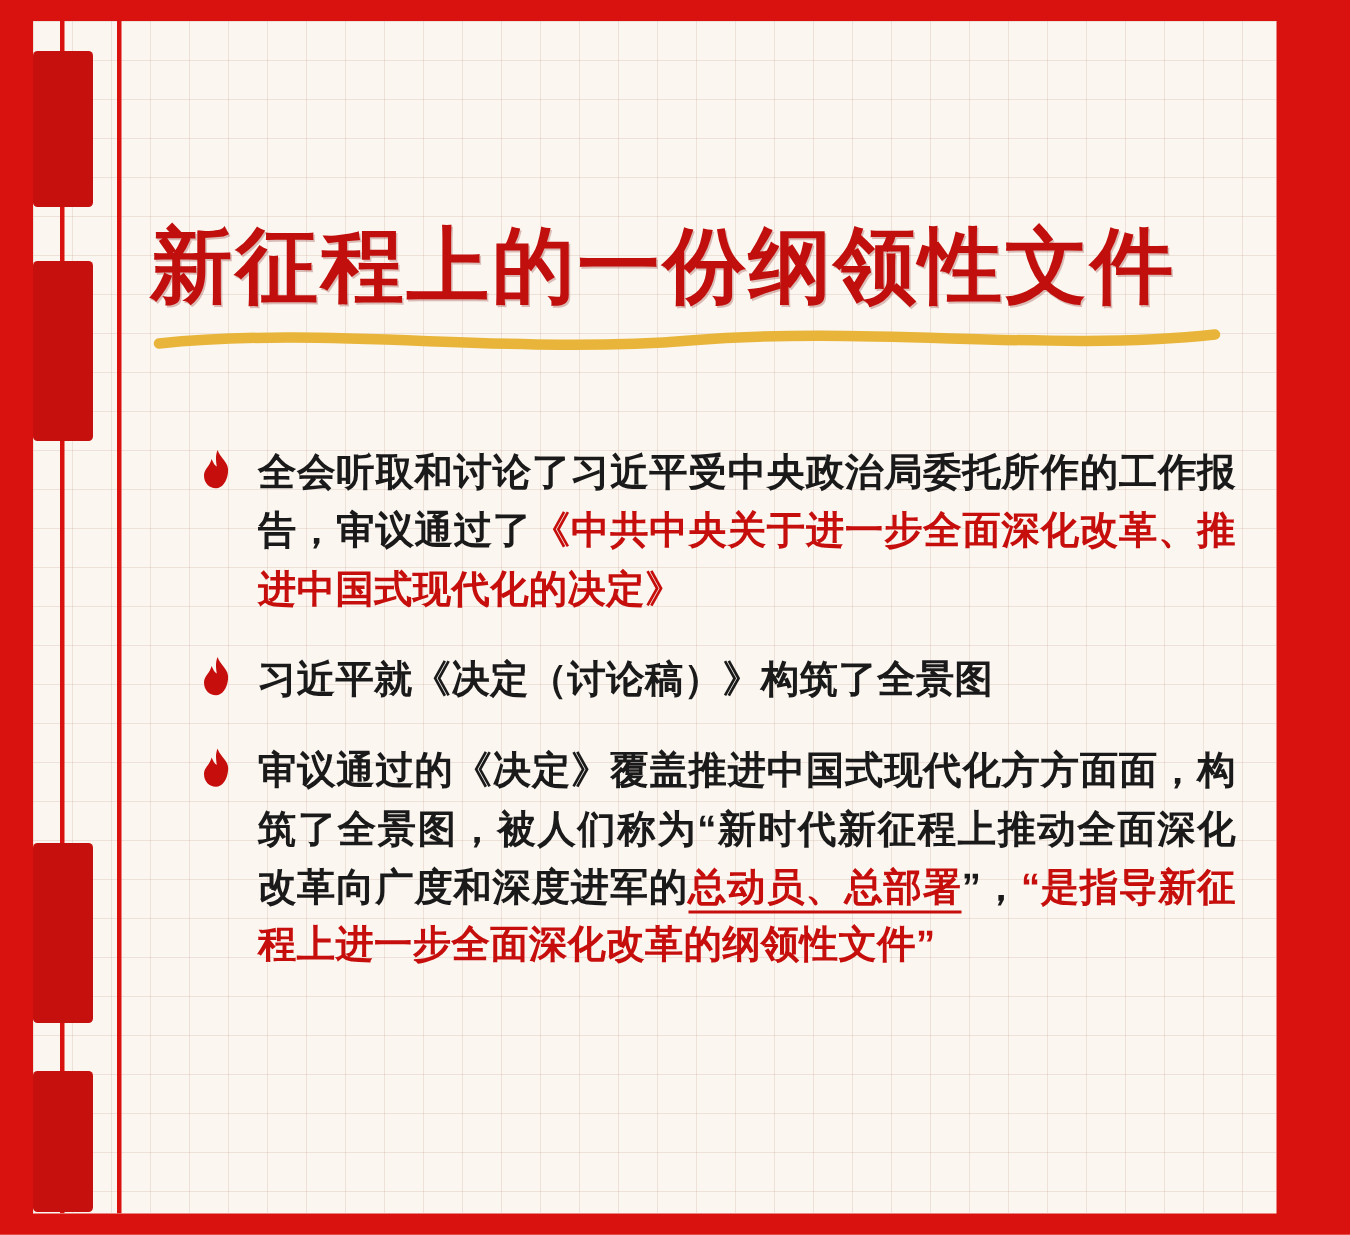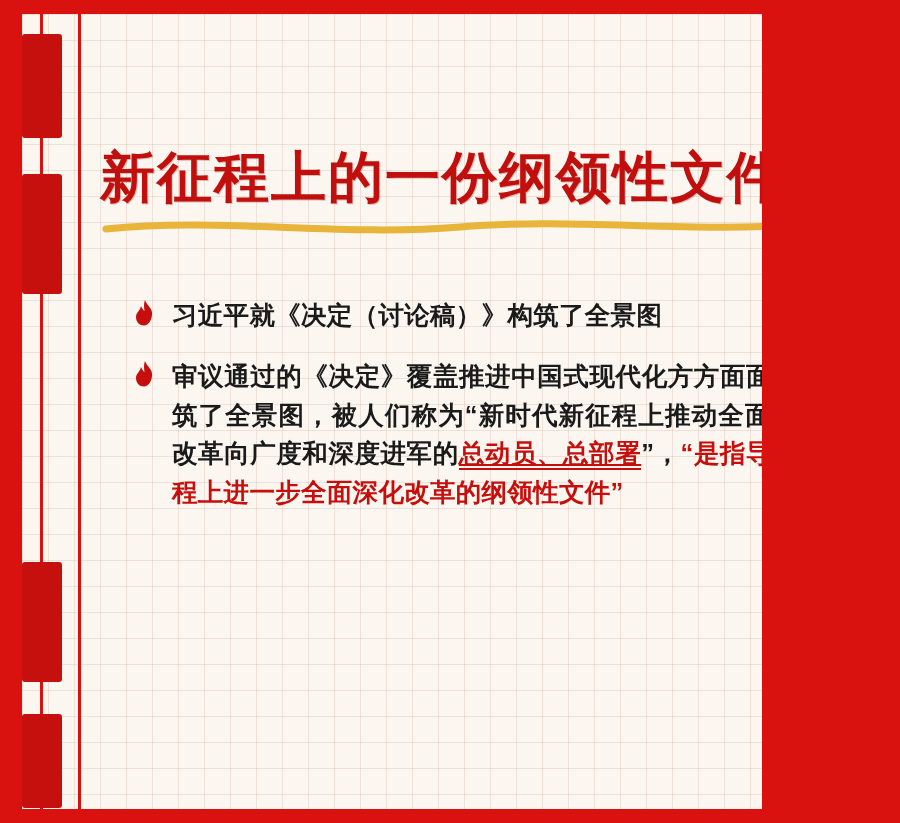--- a/index.html
+++ b/index.html
@@ -21,21 +21,21 @@
     height: 823px;
     background: #d9120f;
     box-sizing: border-box;
   }
 
   
   .paper {
     position: absolute;
     left: 22px;
     top: 14px;
-    width: 740px;
+    width: 829px;
     height: 795px;
     background: #fbf6f0;
     background-image:
       linear-gradient(to right, rgba(205,175,160,0.30) 1px, transparent 1px),
       linear-gradient(to bottom, rgba(205,175,160,0.30) 1px, transparent 1px);
     background-size: 26px 26px;
     box-sizing: border-box;
     overflow: hidden;
     padding-left: 40px;
   }
@@ -114,21 +114,20 @@
     line-height: 1.52;
     color: #1a1a1a;
     letter-spacing: 0.3px;
     text-align: justify;
   }
   .red      { color: #c60f0c; }
   .redline  {
     color: #c60f0c;
     border-bottom: 2px solid #c60f0c;
     padding-bottom: 1px;
-    text-decoration: underline;
   }
 </style>
 </head>
 <body>
 
 <div class="poster">
 
   <div class="paper">
 
     <div class="spine-line l1"></div>
@@ -141,20 +140,28 @@
 
     <div class="title-wrap">
       <div class="title">新征程上的一份纲领性文件</div>
       <svg class="title-underline" viewBox="0 0 716 22" preserveAspectRatio="none">
         <path d="M6,14 C120,2 240,22 360,12 C480,2 600,20 710,8" fill="none" stroke="#e8b53a" stroke-width="7" stroke-linecap="round"></path>
       </svg>
     </div>
 
     <div class="content">
 
+      <div class="item">
+        <svg class="flame" viewBox="0 0 22 26">
+          <path d="M11 0 C13 6 19 8 18 15 C17.4 21 14 25.5 10 25.5 C5.5 25.5 2 22 2 17 C2 12.5 6 11 7 6 C8.5 9 9 10 10.5 11 C10 7 9.5 4 11 0 Z" fill="#c60f0c"></path>
+        </svg>
+        <div class="para">
+          <span>全会听取和讨论了习近平受中央政治局委托所作的工作报告，审议通过了</span><span class="red">《中共中央关于进一步全面深化改革、推进中国式现代化的决定》</span>
+        </div>
+      </div>
 
       <div class="item">
         <svg class="flame" viewBox="0 0 22 26">
           <path d="M11 0 C13 6 19 8 18 15 C17.4 21 14 25.5 10 25.5 C5.5 25.5 2 22 2 17 C2 12.5 6 11 7 6 C8.5 9 9 10 10.5 11 C10 7 9.5 4 11 0 Z" fill="#c60f0c"></path>
         </svg>
         <div class="para">
           <span>习近平就《决定（讨论稿）》构筑了全景图</span>
         </div>
       </div>
 

